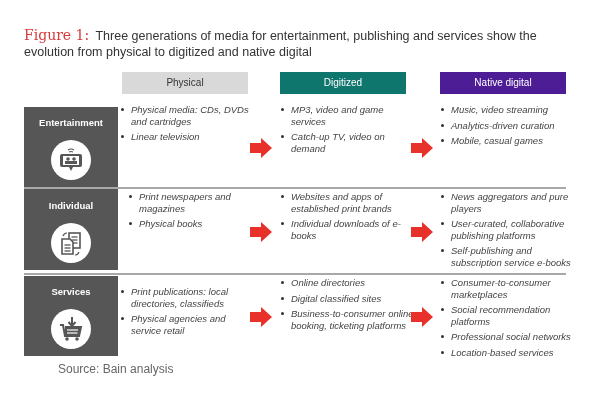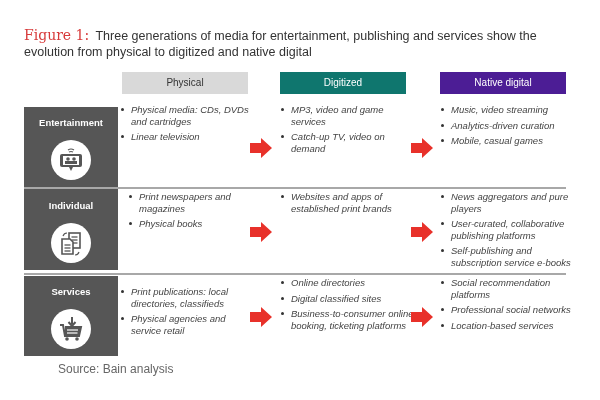--- a/index.html
+++ b/index.html
@@ -140,20 +140,21 @@
       <li>Print newspapers and magazines</li>
       <li>Physical books</li>
     </ul>
   </div>
   <svg class="arrow" style="left:250px;top:222px;" viewBox="0 0 22 20">
     <path d="M0 5 H11 V0 L22 10 L11 20 V15 H0 Z" fill="#e8312a"></path>
   </svg>
   <div class="cell" style="left:280px;top:191px;width:135px;">
     <ul>
       <li>Websites and apps of established print brands</li>
+      <li>Individual downloads of e-books</li>
     </ul>
   </div>
   <svg class="arrow" style="left:411px;top:222px;" viewBox="0 0 22 20">
     <path d="M0 5 H11 V0 L22 10 L11 20 V15 H0 Z" fill="#e8312a"></path>
   </svg>
   <div class="cell" style="left:440px;top:191px;width:140px;">
     <ul>
       <li>News aggregators and pure players</li>
       <li>User-curated, collaborative publishing platforms</li>
       <li>Self-publishing and subscription service e-books</li>
@@ -191,20 +192,21 @@
       <li>Online directories</li>
       <li>Digital classified sites</li>
       <li>Business-to-consumer online booking, ticketing platforms</li>
     </ul>
   </div>
   <svg class="arrow" style="left:411px;top:307px;" viewBox="0 0 22 20">
     <path d="M0 5 H11 V0 L22 10 L11 20 V15 H0 Z" fill="#e8312a"></path>
   </svg>
   <div class="cell" style="left:440px;top:277px;width:140px;">
     <ul>
+      <li>Consumer-to-consumer marketplaces</li>
       <li>Social recommendation platforms</li>
       <li>Professional social networks</li>
       <li>Location-based services</li>
     </ul>
   </div>
 
   <div class="source">Source: Bain analysis</div>
 </div>
 
 </body></html>

